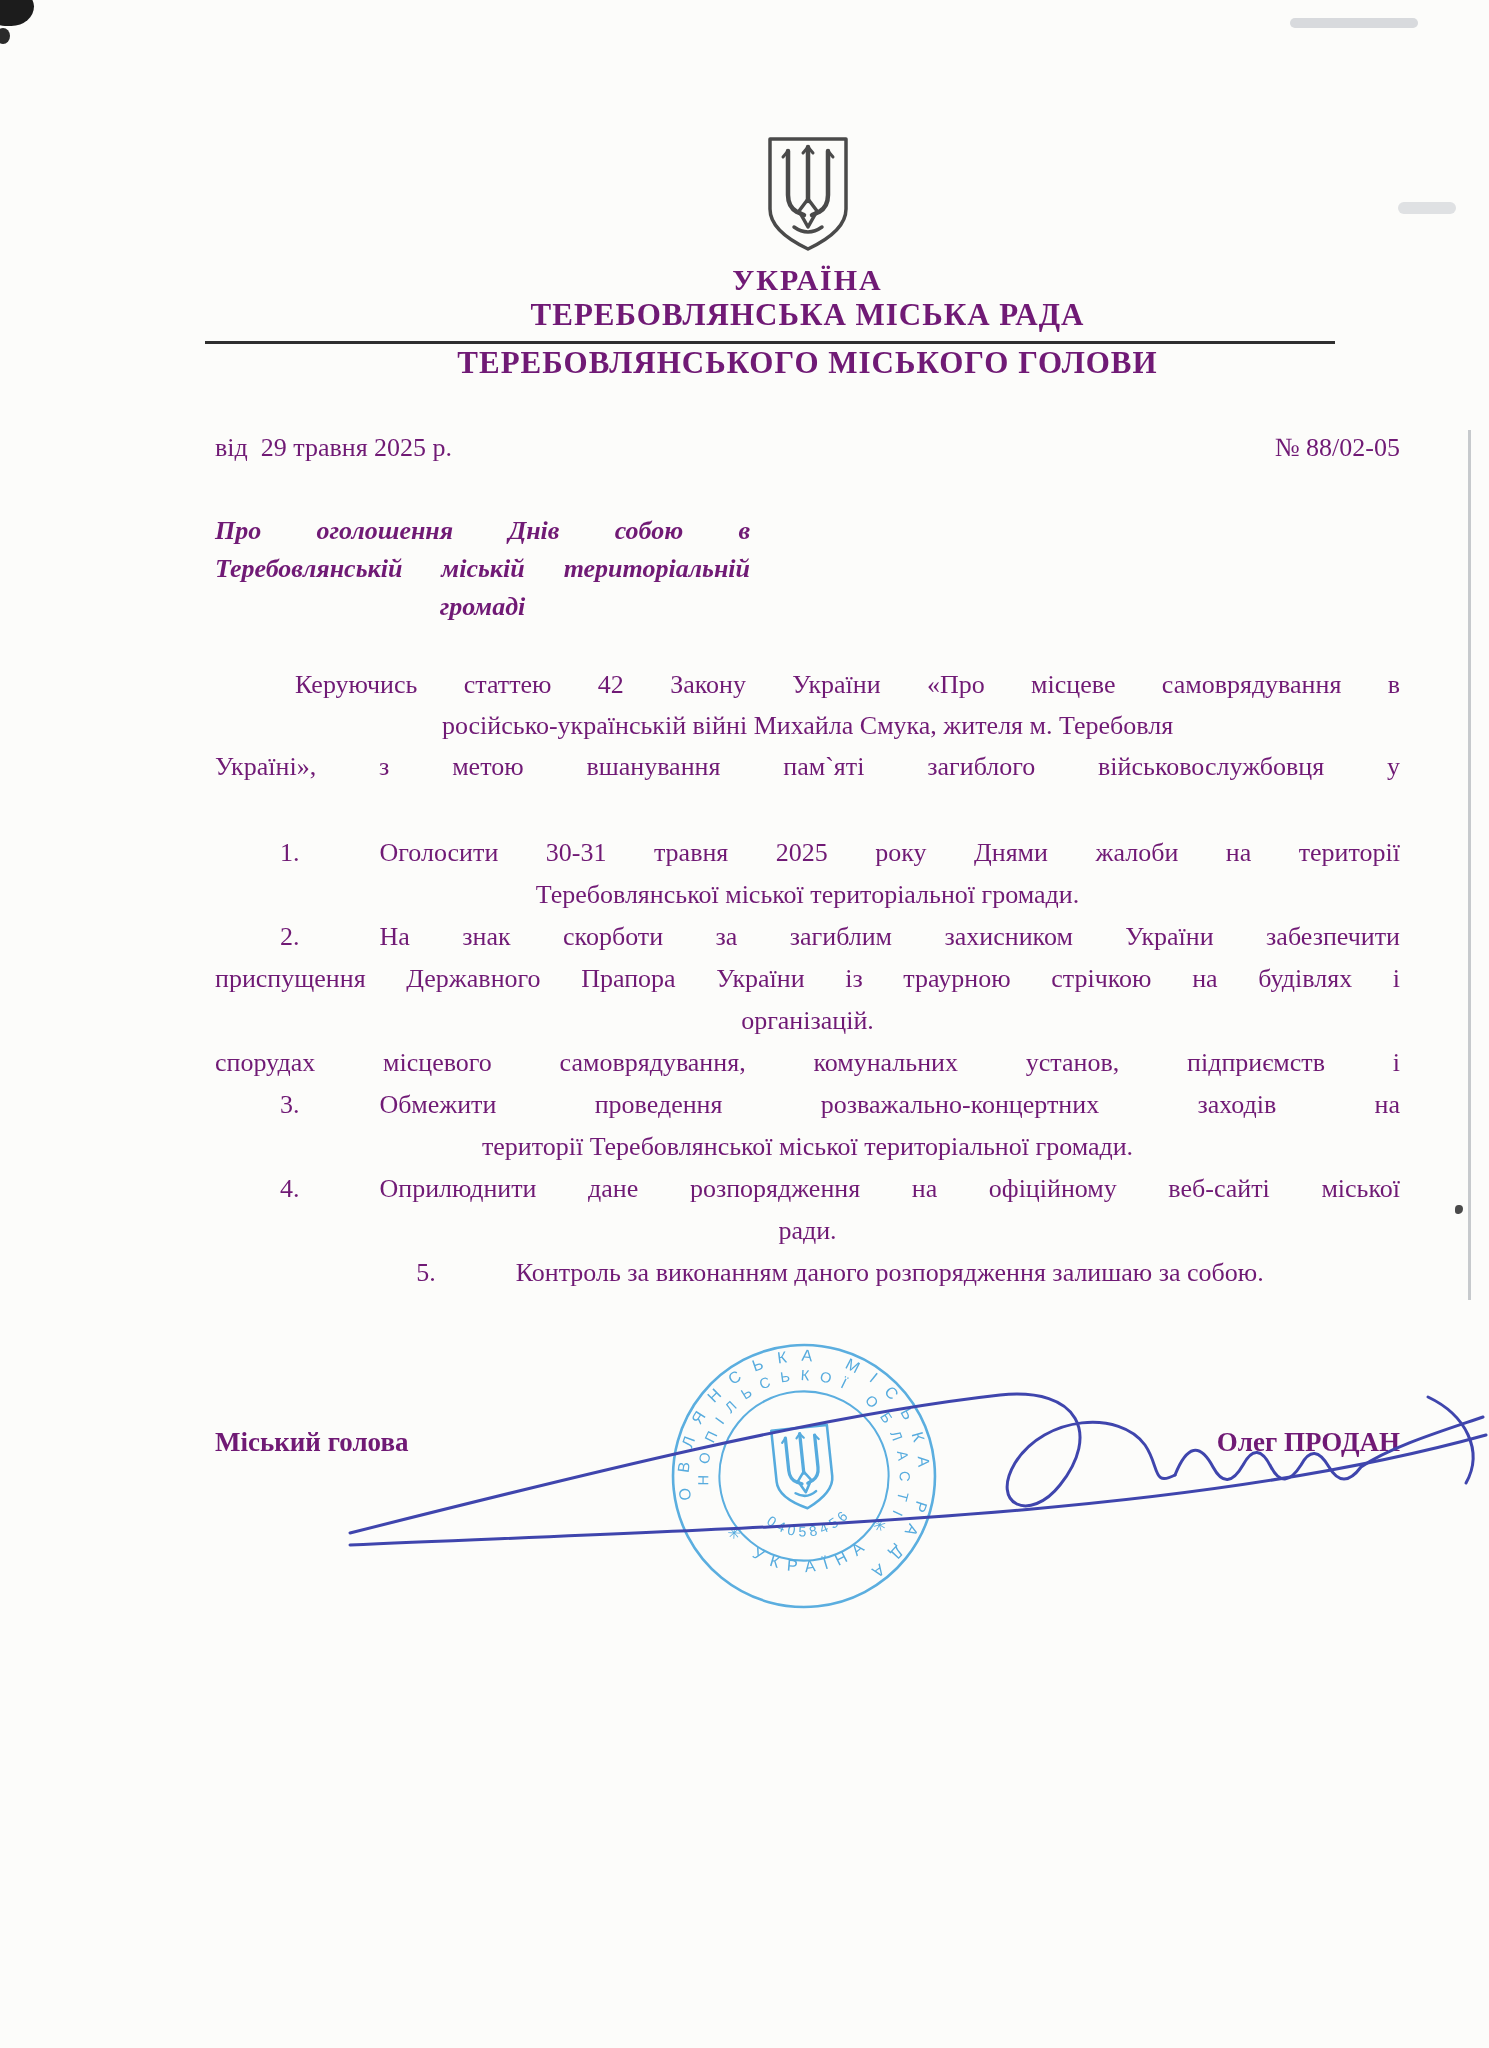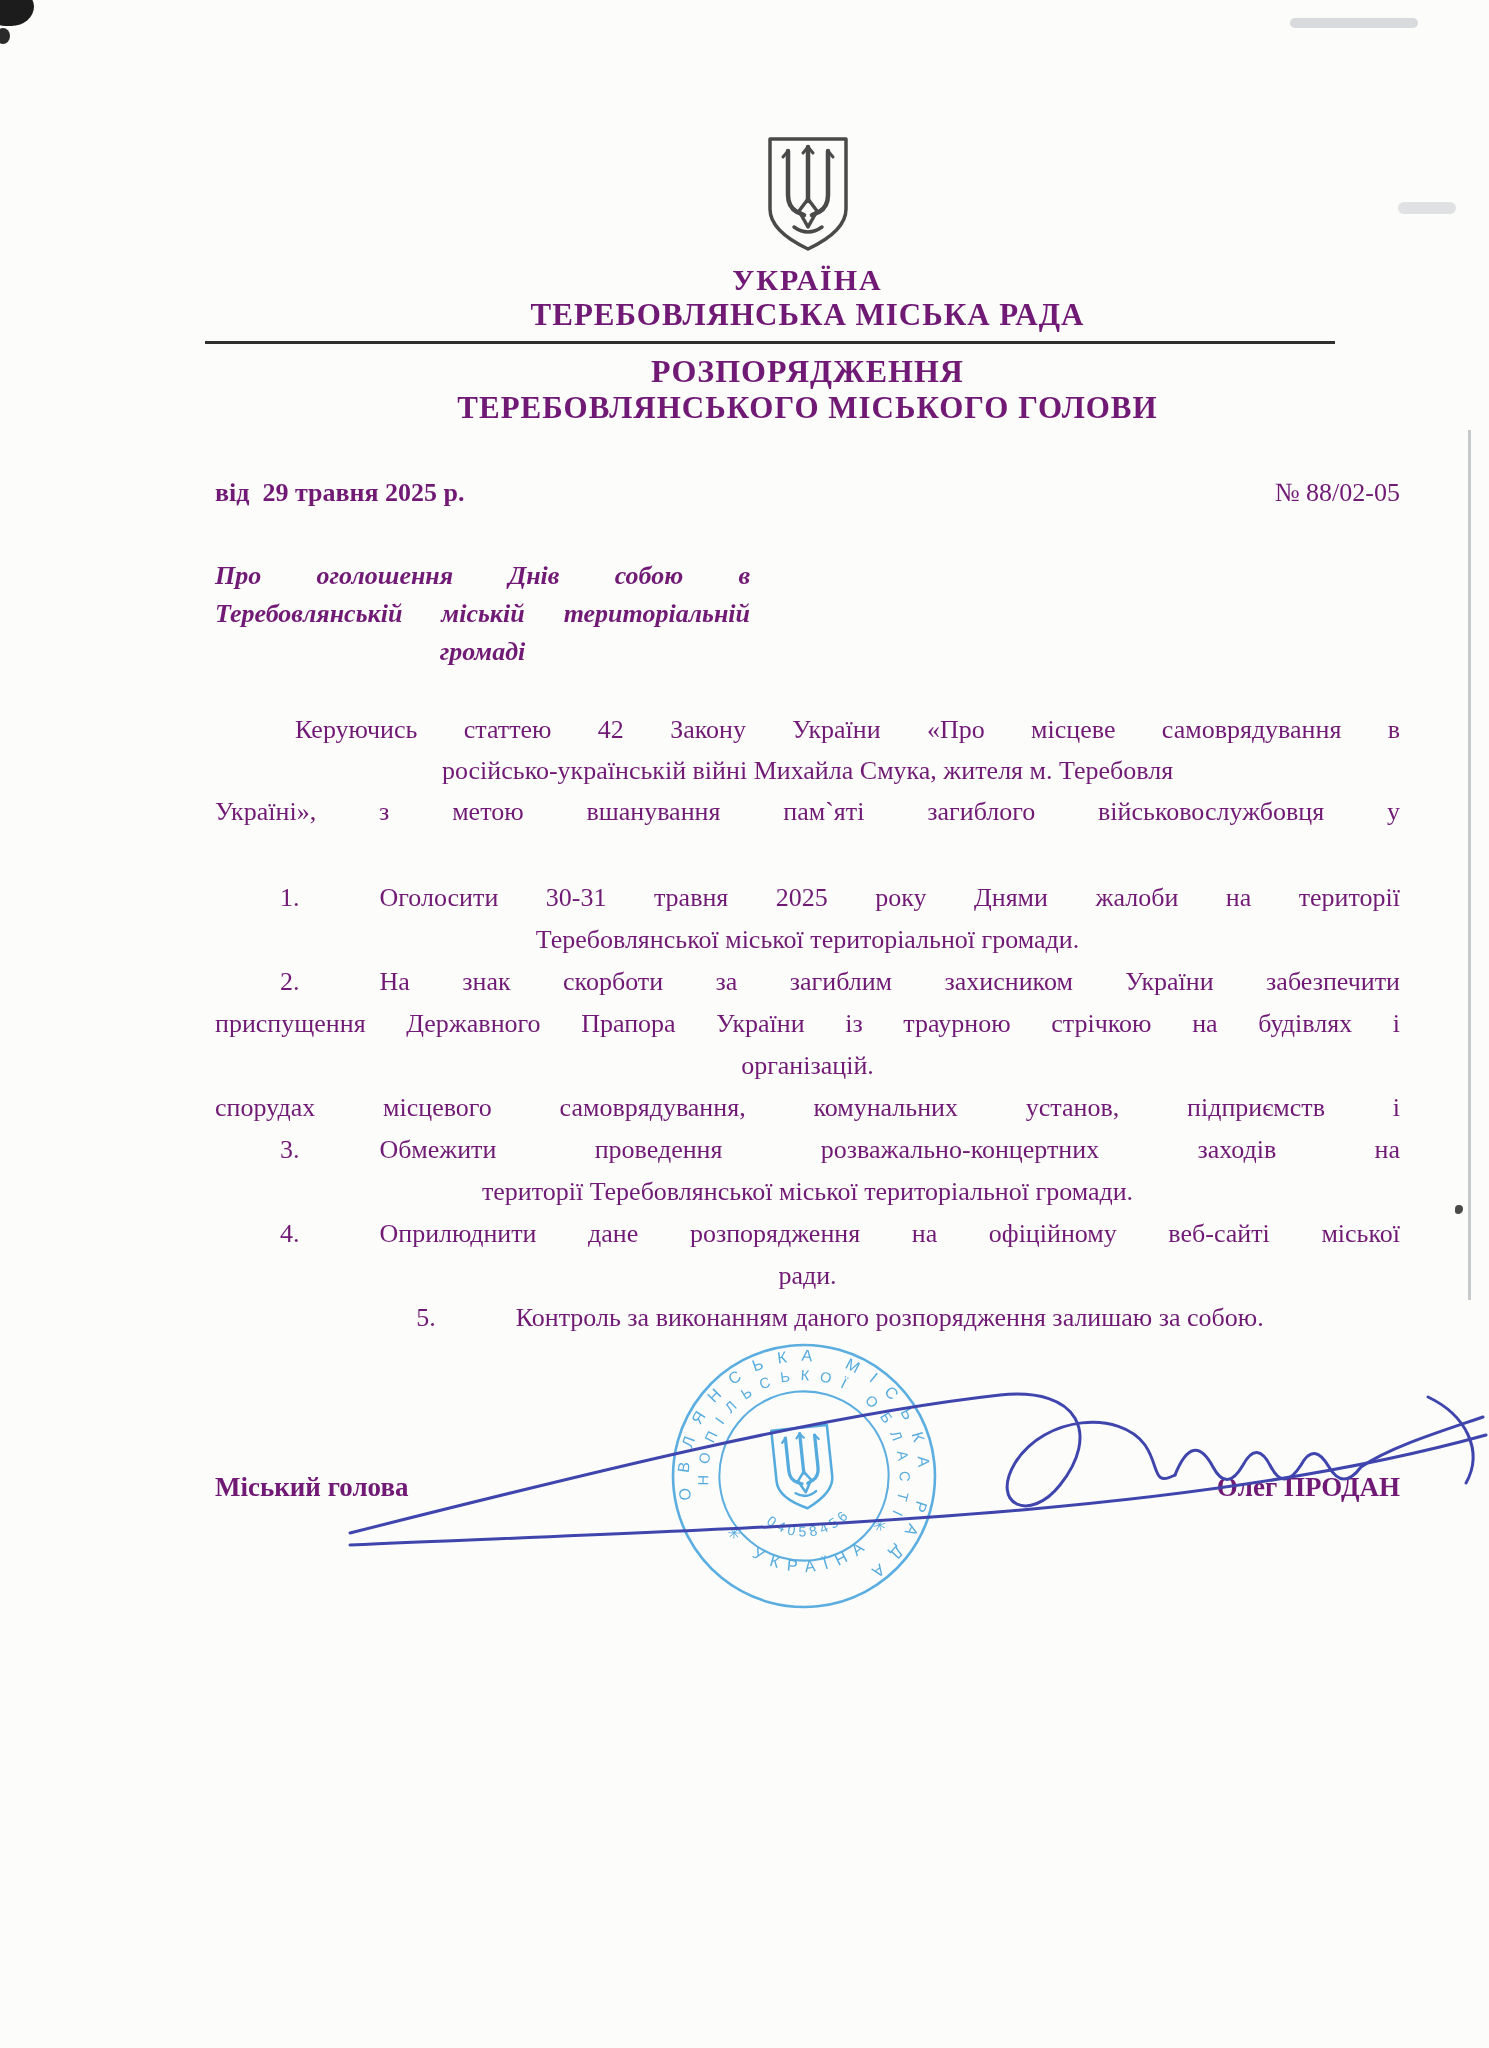--- a/index.html
+++ b/index.html
@@ -13,21 +13,21 @@
   }
   .content{position:absolute;left:215px;top:0;width:1185px;}
   .emblem-wrap{margin-top:135px;text-align:center;}
   .hline{text-align:center;font-weight:bold;letter-spacing:1px;}
   .country{font-size:30px;line-height:34px;margin-top:6px;letter-spacing:2px;}
   .council{font-size:31px;line-height:36px;}
   .rule{height:3px;background:#2f2f2f;margin:8px 0 0 -10px;width:1130px;}
   .doctype{font-size:32px;line-height:36px;margin-top:9px;}
   .issuer{font-size:31px;line-height:34px;margin-top:2px;}
   .meta{display:flex;justify-content:space-between;margin-top:52px;font-size:26px;line-height:32px;}
-  .meta .date{white-space:pre-wrap;font-weight:bold;}
+  .meta .date{white-space:pre-wrap;}
   .subject{margin-top:48px;width:535px;font-weight:bold;font-style:italic;
            font-size:26px;line-height:38px;}
   .intro{margin-top:38px;font-size:26px;line-height:41px;}
   .items{margin-top:45px;font-size:26px;line-height:42px;}
   .ln{display:block;text-align:justify;text-align-last:justify;}
   .ln.last{text-align:center;text-align-last:auto;}
   .ln.ind{text-indent:80px;}
   .item .num{margin-left:65px;}
   .item .tab{display:inline-block;width:80px;}
   .sigrow{display:flex;justify-content:space-between;margin-top:132px;
@@ -76,21 +76,20 @@
       <svg width="88" height="118" viewBox="0 0 88 118" style="color:#4a4a4a">
         <use href="#trident-shape"></use>
       </svg>
     </div>
 
     <div class="hline country">УКРАЇНА</div>
     <div class="hline council">ТЕРЕБОВЛЯНСЬКА МІСЬКА РАДА</div>
 
     <div class="rule"></div>
 
-    <div class="hline doctype">РОЗПОРЯДЖЕННЯ</div>
     <div class="hline issuer">ТЕРЕБОВЛЯНСЬКОГО МІСЬКОГО ГОЛОВИ</div>
 
     <div class="meta">
       <span class="date">від  29 травня 2025 р.</span>
       <span class="docnum">№ 88/02-05</span>
     </div>
 
     <div class="subject">
         <div class="ln">Про оголошення Днів собою в</div>
         <div class="ln">Теребовлянській міській територіальній</div>

